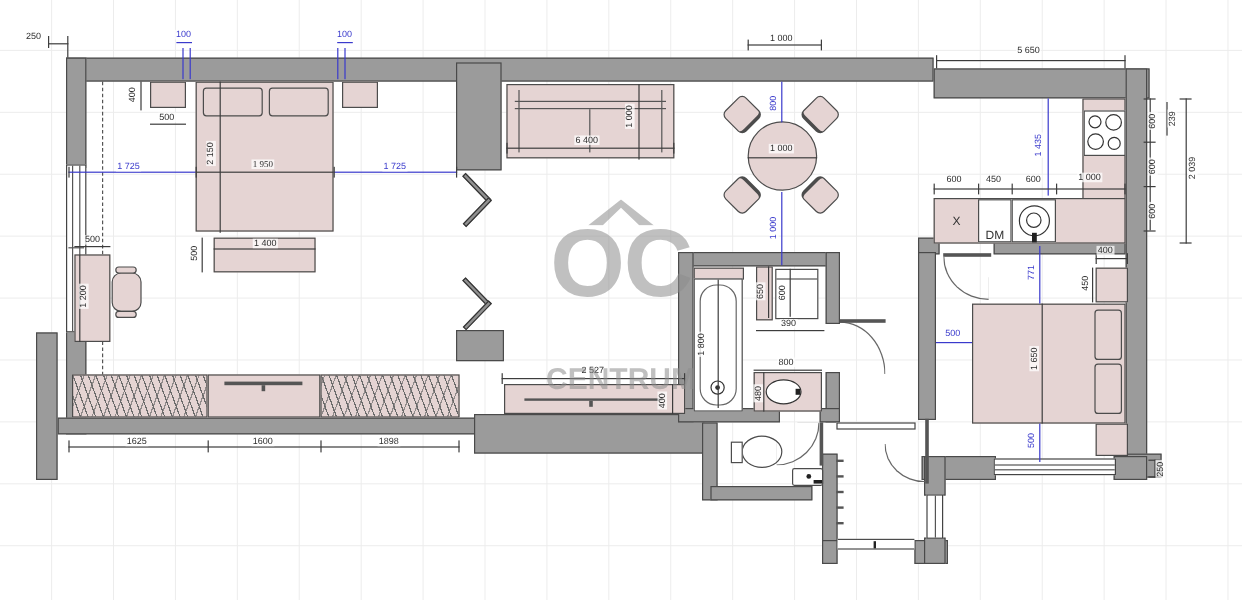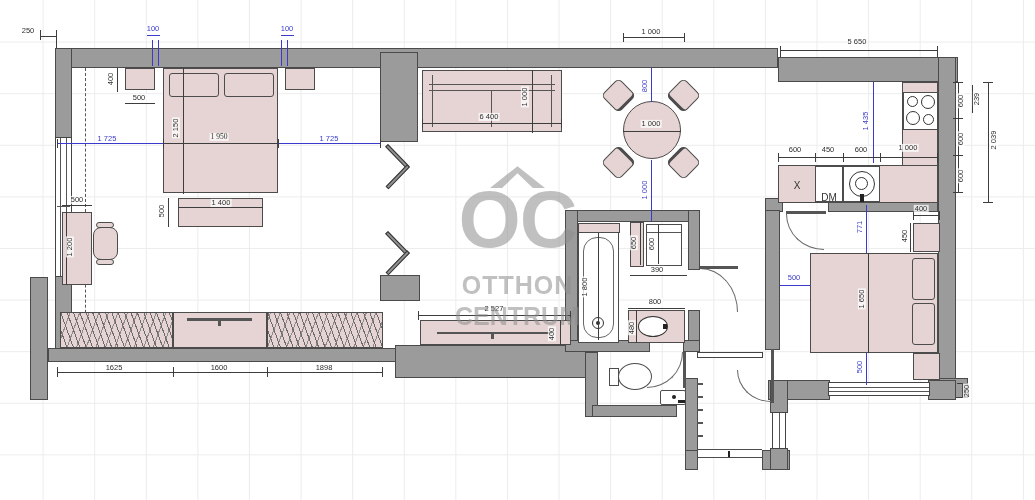--- a/index.html
+++ b/index.html
@@ -315,17 +315,16 @@
       <span class="dim" style="left: 655px; top: 302px;">800</span>
       <span class="dim rot" style="left: 632px; top: 328px;">480</span>
       <span class="dim" style="left: 494px; top: 309px;">2 527</span>
       <span class="dim rot" style="left: 552px; top: 334px;">400</span>
     </div>
 
   <div class="wm" style="left:440px;top:158px;width:155px;height:185px;">
     <div style="left:50px;top:2px;width:55px;height:28px;background:rgba(140,140,140,.55);
                 clip-path:polygon(0 100%,50% 22%,100% 100%,78% 100%,50% 47%,22% 100%);"></div>
     <div style="left:0;top:16px;width:155px;font-size:80px;letter-spacing:-1px;font-weight:bold;">OC</div>
-    <div style="left:0;top:113px;width:155px;font-size:25px;letter-spacing:1px;">OTTHON</div>
     <div style="left:0;top:144px;width:155px;font-size:25px;">CENTRUM</div>
   </div>
 
 </div>
 
 </body></html>

